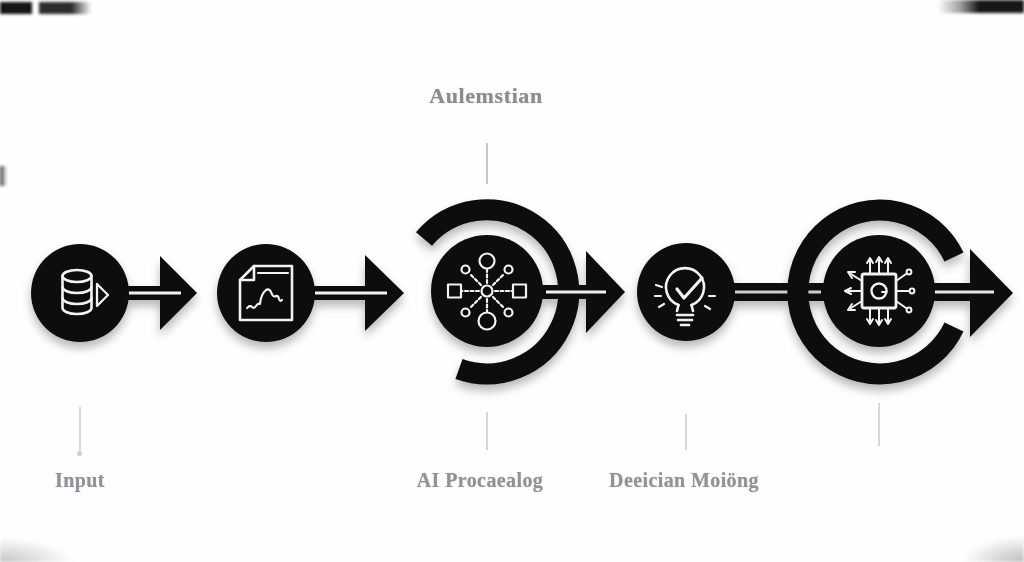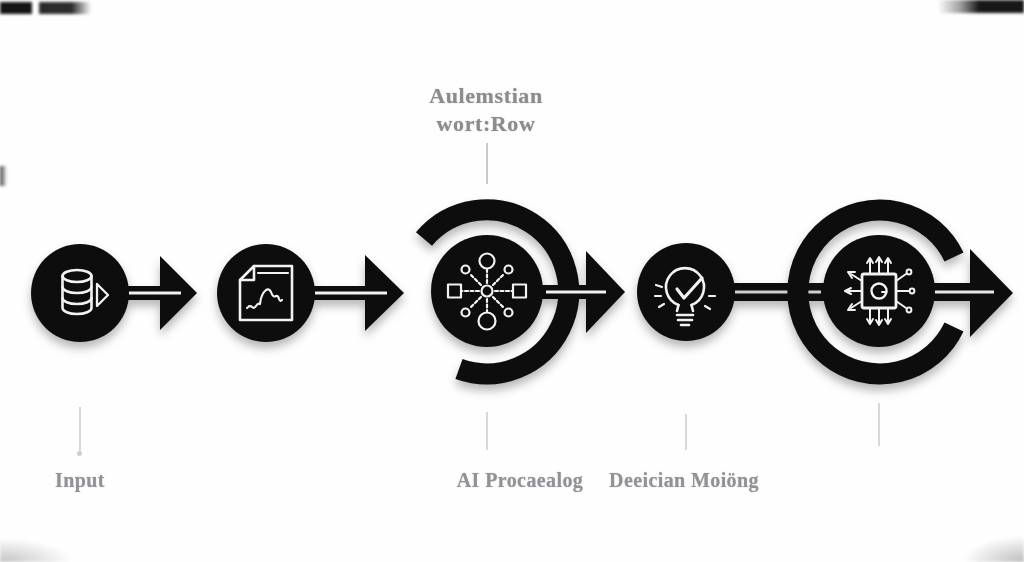--- a/index.html
+++ b/index.html
@@ -41,21 +41,20 @@
 <div class="frame">
 
   <div class="smudge smudge-tl"></div>
   <div class="smudge smudge-tr"></div>
   <div class="smudge smudge-bl"></div>
   <div class="smudge smudge-br"></div>
   <div class="smudge smudge-le"></div>
 
   <div class="title">
     <div>Aulemstian</div>
-    <div>wort:Row</div>
   </div>
 
   <div class="vline vline-title" style="left:486px;top:143px;height:41px;"></div>
   <div class="vline" style="left:79px;top:407px;height:45px;"></div>
   <div class="vdot" style="left:77px;top:451px;"></div>
   <div class="vline" style="left:486px;top:412px;height:38px;"></div>
   <div class="vline" style="left:685px;top:414px;height:36px;"></div>
   <div class="vline" style="left:878px;top:403px;height:43px;"></div>
 
   <svg class="art" width="1024" height="562" viewBox="0 0 1024 562">
@@ -197,16 +196,16 @@
               <circle cx="33" cy="0" r="2.4"></circle>
             <line x1="17" y1="10" x2="27" y2="17"></line>
               <circle cx="30" cy="19" r="2.4"></circle>
           </g>
         </g>
       </g>
     </g>
   </svg>
 
   <div class="stage-label" style="left:80px;text-align:center;">Input</div>
-  <div class="stage-label" style="left:480px;margin-left:40px;">AI Procaealog</div>
+  <div class="stage-label" style="left:480px;">AI Procaealog</div>
   <div class="stage-label" style="left:684px;">Deeician Moiöng</div>
 
 </div>
 
 </body></html>

